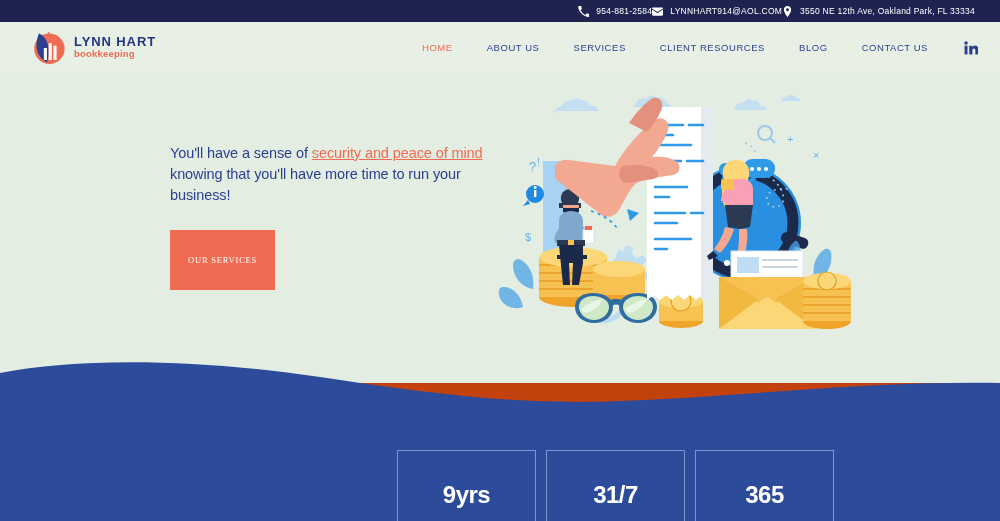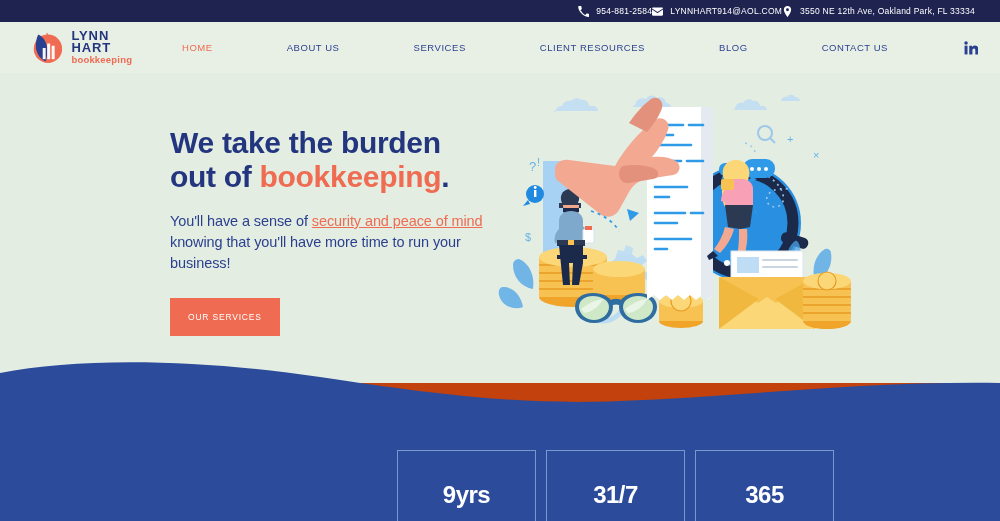--- a/index.html
+++ b/index.html
@@ -37,21 +37,21 @@
   .logo-text { margin-left: 7px; display: flex; flex-direction: column; justify-content: center; }
   .logo-name {
     font-size: 13px; font-weight: bold; color: #22357e;
     letter-spacing: 0.9px; line-height: 12px;
   }
   .logo-sub {
     font-size: 9.5px; font-weight: bold; color: #ef6b52;
     letter-spacing: 0.2px; line-height: 11px;
   }
 
-  .nav { margin-left: auto; display: flex; align-items: center; margin-right: 22px; gap: 40px; }
+  .nav { margin-left: auto; display: flex; align-items: center; margin-right: 22px; }
   .nav-item {
     font-size: 9.5px; color: #2a3f8f; letter-spacing: 0.55px;
     margin-left: 34px; white-space: nowrap; cursor: pointer;
     font-family: "Liberation Sans", sans-serif;
   }
   .nav-item.active { color: #ef6b52; }
   .nav-social { margin-left: 36px; display: flex; align-items: center; cursor: pointer; }
   .li-icon { width: 14px; height: 14px; display: block; fill: #2a3f8f; }
 
   
@@ -65,22 +65,22 @@
   .headline .accent { color: #ef6b52; }
   .subcopy {
     margin-top: 17px; font-size: 14.5px; color: #2a3f8f;
     line-height: 21px; letter-spacing: -0.1px;
   }
   .subcopy .accent { color: #ef6b52; text-decoration: underline; }
   .cta {
     margin-top: 24px; display: inline-block;
     background: #ef6b52; color: #ffffff;
     font-size: 8.5px; letter-spacing: 0.8px;
-    padding: 14px 18px; border: none; cursor: pointer;
-    font-family: Liberation Sans, sans-serif;
+    padding: 25px 18px; border: none; cursor: pointer;
+    font-family: Liberation Serif, serif;
   }
 
   .hero-art { position: absolute; left: 495px; top: 8px; width: 360px; height: 255px; }
 
   
   .wave { position: absolute; left: 0; top: 355px; width: 1000px; height: 60px; display: block; }
   .blue-section {
     position: absolute; left: 0; top: 405px; width: 1000px; height: 116px;
     background: #2c4b9b;
   }
@@ -164,24 +164,20 @@
           <path d="M9 8h4.7v2.1h.1c.7-1.2 2.3-2.5 4.7-2.5 5 0 5.9 3.1 5.9 7.2V23h-5v-6.5c0-1.6 0-3.6-2.3-3.6-2.3 0-2.7 1.7-2.7 3.5V23H9V8z"></path>
         </svg>
       </div>
     </div>
 
   </div>
 
   <div class="hero">
 
     <div class="hero-copy">
-      <div class="headline">
-        <span>We take the burden</span><br>
-        <span>out of </span><span class="accent">bookkeeping</span><span>.</span>
-      </div>
       <div class="subcopy">
         <span>You'll have a sense of </span><span class="accent">security and peace of mind</span><span> knowing that you'll have more time to run your business!</span>
       </div>
       <button class="cta">OUR SERVICES</button>
     </div>
 
     <svg class="hero-art" viewBox="0 0 360 255">
 
       <g fill="#bfdcf5" opacity="0.85">
         <path d="M60 32c0-4 3-7 7-7 1-4 5-6 9-5 2-3 7-4 10-1 4-1 8 2 8 6h4c3 0 5 2 5 5H58c-1-1 2 2 2 2z"></path>

